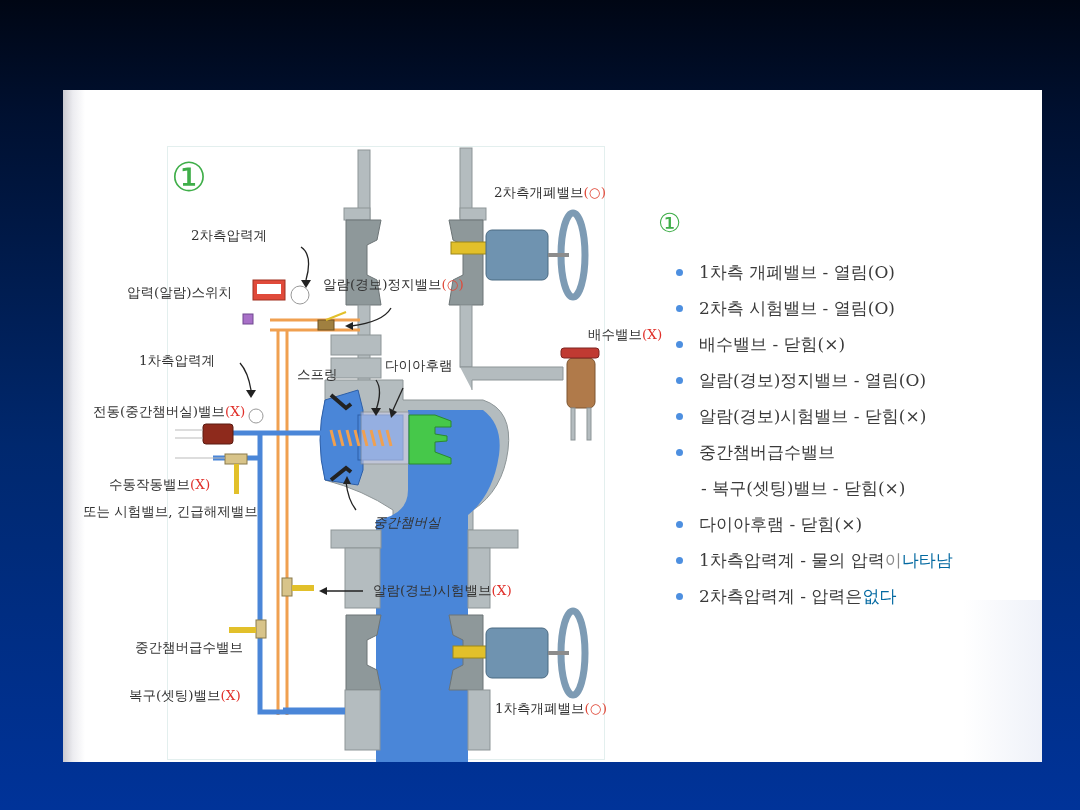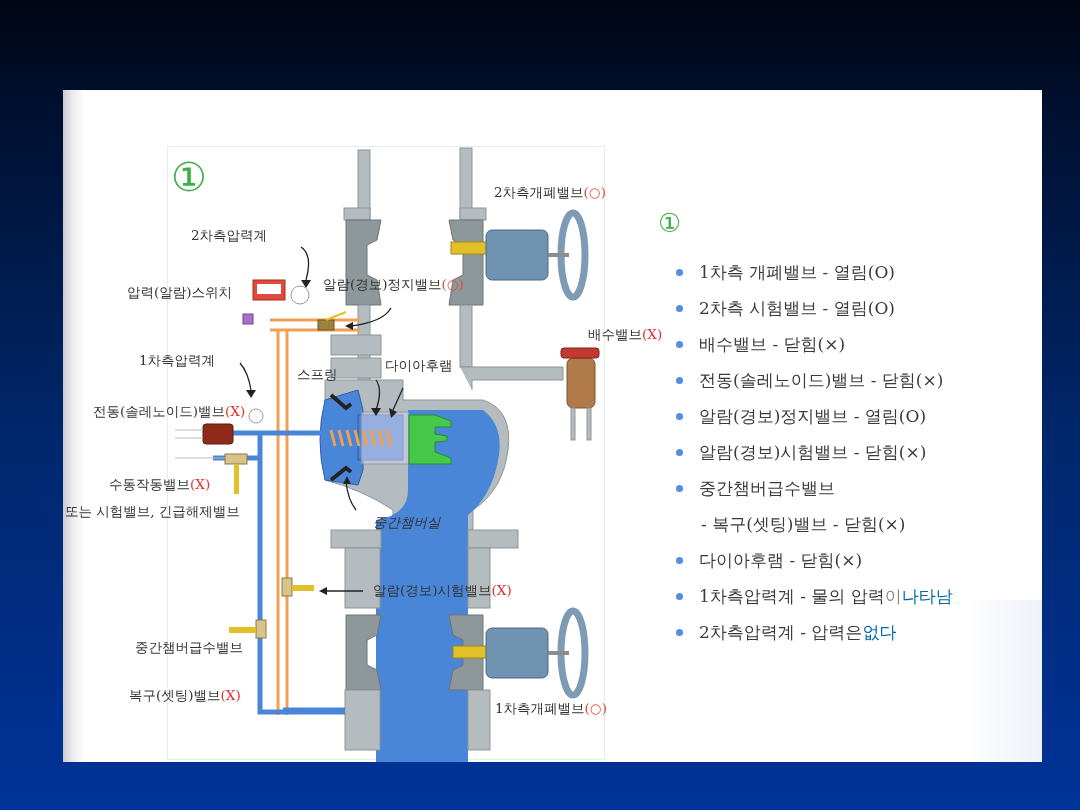--- a/index.html
+++ b/index.html
@@ -169,26 +169,26 @@
     <div class="lbl" style="left:260px;top:186px;">
       <span>알람(경보)정지밸브</span><span class="mark-o">(○)</span>
     </div>
     <div class="lbl" style="left:481px;top:236px;padding-left:44px;">
       <span>배수밸브</span><span class="mark-x">(X)</span>
     </div>
     <div class="lbl" style="left:76px;top:262px;">1차측압력계</div>
     <div class="lbl" style="left:234px;top:276px;">스프링</div>
     <div class="lbl" style="left:322px;top:267px;">다이아후램</div>
     <div class="lbl" style="left:30px;top:313px;">
-      <span>전동(솔레노이드)밸브</span><span class="mark-x">(X)</span>
+      <span>전동(중간챔버실)밸브</span><span class="mark-x">(X)</span>
     </div>
     <div class="lbl" style="left:46px;top:386px;">
       <span>수동작동밸브</span><span class="mark-x">(X)</span>
     </div>
-    <div class="lbl" style="left:2px;top:413px;">또는 시험밸브, 긴급해제밸브</div>
+    <div class="lbl" style="left:20px;top:413px;">또는 시험밸브, 긴급해제밸브</div>
     <div class="lbl" style="left:310px;top:424px;font-style:italic;">중간챔버실</div>
     <div class="lbl" style="left:310px;top:492px;">
       <span>알람(경보)시험밸브</span><span class="mark-x">(X)</span>
     </div>
     <div class="lbl" style="left:72px;top:549px;">중간챔버급수밸브</div>
     <div class="lbl" style="left:66px;top:572px;margin-top:25px;">
       <span>복구(셋팅)밸브</span><span class="mark-x">(X)</span>
     </div>
     <div class="lbl" style="left:432px;top:610px;">
       <span>1차측개폐밸브</span><span class="mark-o">(○)</span>
@@ -205,24 +205,20 @@
       <div class="rl-item">
           <span class="bullet"></span>
           <span>2차측 시험밸브 - 열림(O)</span>
         </div>
       <div class="rl-item">
           <span class="bullet"></span>
           <span>배수밸브 - 닫힘(×)</span>
         </div>
       <div class="rl-item">
           <span class="bullet"></span>
-          <span>전동(솔레노이드)밸브 - 닫힘(×)</span>
-        </div>
-      <div class="rl-item">
-          <span class="bullet"></span>
           <span>알람(경보)정지밸브 - 열림(O)</span>
         </div>
       <div class="rl-item">
           <span class="bullet"></span>
           <span>알람(경보)시험밸브 - 닫힘(×)</span>
         </div>
       <div class="rl-item">
           <span class="bullet"></span>
           <span>중간챔버급수밸브</span>
         </div>

